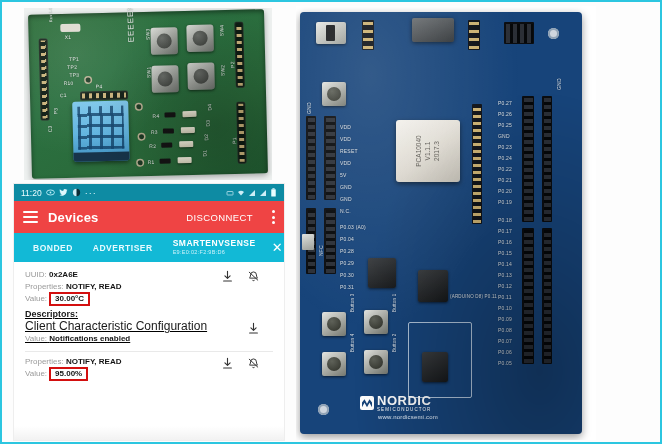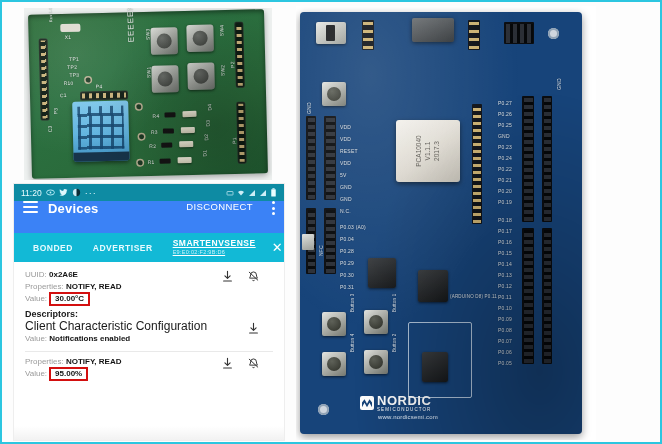--- a/index.html
+++ b/index.html
@@ -172,35 +172,35 @@
     position:absolute;left:12px;top:182px;width:270px;height:256px;
     background:#ffffff;overflow:hidden;
     box-shadow:0 0 0 1px rgba(0,0,0,.06);
   }
   .statusbar{
     height:17px;background:#0e8ba3;color:#eafdff;display:flex;align-items:center;
     padding:0 7px;font-size:8.5px;gap:4px;
   }
   .sb-right{margin-left:auto;display:flex;align-items:center;gap:3px;font-size:7px;letter-spacing:.5px;}
   .appbar{
-    height:32px;background:#3b82f6;color:#ffffff;display:flex;align-items:flex-start;padding:0 9px;gap:10px;
+    height:32px;background:#ef4444;color:#ffffff;display:flex;align-items:center;padding:0 9px;gap:10px;
   }
   .hamburger{width:15px;height:12px;display:flex;flex-direction:column;justify-content:space-between;flex:0 0 auto;}
   .hamburger span{display:block;height:2px;background:#fff;border-radius:1px;}
   .appbar-title{font-size:13px;font-weight:bold;letter-spacing:.2px;}
   .appbar-action{margin-left:auto;font-size:9.5px;font-weight:normal;letter-spacing:.4px;}
   .kebab{width:3px;height:14px;display:flex;flex-direction:column;justify-content:space-between;margin-left:9px;}
   .kebab i{display:block;width:3px;height:3px;background:#fff;border-radius:50%;}
   .tabbar{
     height:29px;background:#12b9d6;display:flex;align-items:center;padding:0 9px;gap:0;position:relative;
   }
   .tab{
     color:#e6fbff;font-size:8.5px;font-weight:bold;letter-spacing:.5px;padding:0 10px;white-space:nowrap;
   }
-  .tab.active{color:#ffffff;display:flex;flex-direction:column;justify-content:center;line-height:1.15;text-decoration:underline;}
+  .tab.active{color:#ffffff;display:flex;flex-direction:column;justify-content:center;line-height:1.15;}
   .tab .sub{font-size:5.5px;font-weight:normal;color:#cdf2fa;letter-spacing:.3px;}
   .tab-close{margin-left:6px;color:#ffffff;font-size:13px;line-height:1;}
   .content{background:#ffffff;padding:7px 11px 0 11px;position:relative;height:178px;box-sizing:border-box;}
   .char-title{font-size:10.5px;font-weight:bold;color:#1a1a1a;margin-bottom:2px;}
   .row{font-size:8px;color:#111;line-height:1.45;white-space:nowrap;}
   .row .k{color:#9a9a9a;}
   .row .v{color:#141414;font-weight:bold;}
   .hl{
     display:inline-block;border:2px solid #d30f0f;padding:0px 4px;margin-left:2px;
     font-weight:bold;color:#141414;line-height:1.25;
@@ -504,21 +504,21 @@
               <path d="M10 3a4.5 4.5 0 0 0-4.5 4.5c0 3-1.5 4-1.5 5h12c0-1-1.5-2-1.5-5A4.5 4.5 0 0 0 10 3z" fill="none" stroke="#333" stroke-width="1.5"></path>
               <path d="M8.3 15.2a1.8 1.8 0 0 0 3.4 0" stroke="#333" stroke-width="1.5" fill="none"></path>
               <path d="M3 3l14 13" stroke="#333" stroke-width="1.5"></path>
             </svg>
         </div>
         <div class="row"><span class="k">UUID:</span> <span class="v">0x2A6E</span></div>
         <div class="row"><span class="k">Properties:</span> <span class="v">NOTIFY, READ</span></div>
         <div class="row"><span class="k">Value:</span><span class="hl">30.00°C</span></div>
       </div>
 
-      <div style="position:relative;">
+      <div style="position:relative;text-decoration:underline;">
         <div class="desc-head">Descriptors:</div>
         <div class="icons" style="top:13px;">
           <svg class="ico" viewBox="0 0 20 20">
               <path d="M10 2v10M6 9l4 4 4-4" stroke="#333" stroke-width="1.7" fill="none" stroke-linecap="round" stroke-linejoin="round"></path>
               <path d="M4 17h12" stroke="#333" stroke-width="1.7" stroke-linecap="round"></path>
             </svg>
         </div>
         <div class="desc-name">Client Characteristic Configuration</div>
         <div class="row"><span class="k">Value:</span> <span class="v">Notifications enabled</span></div>
       </div>

